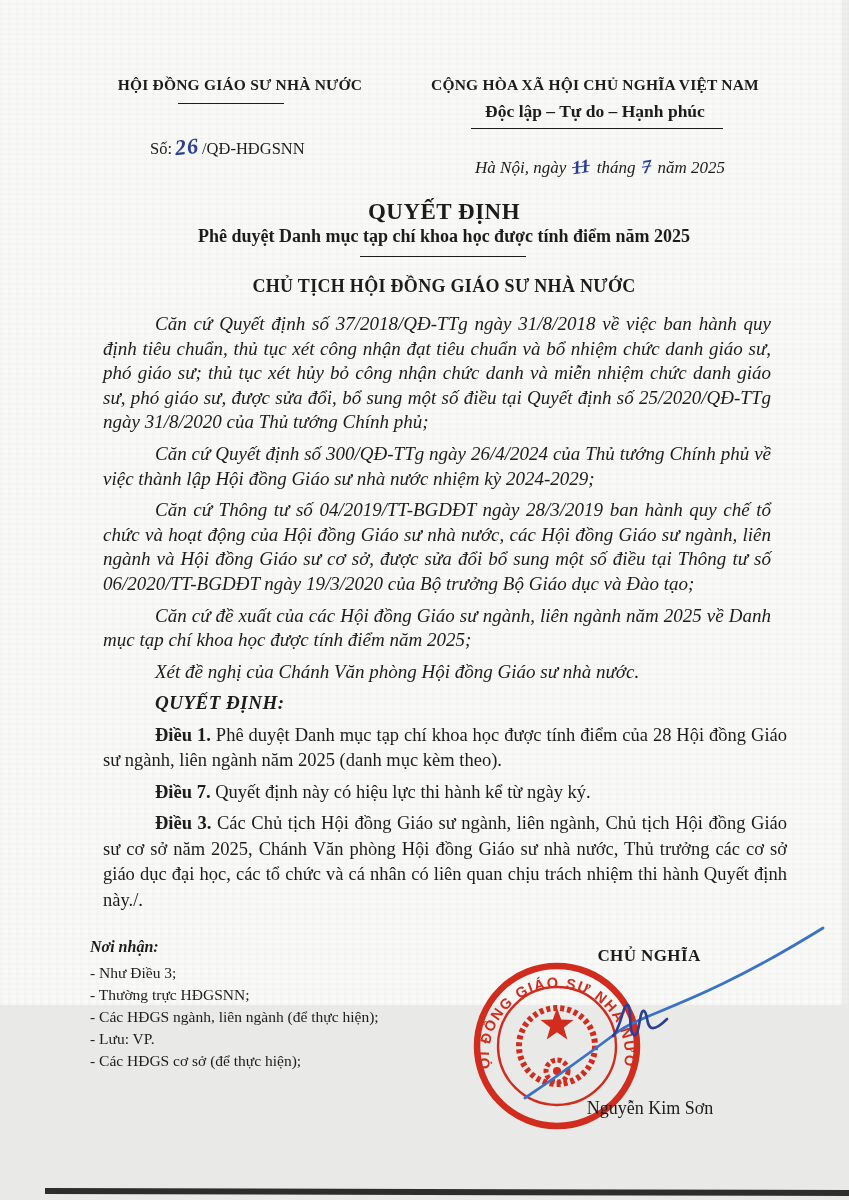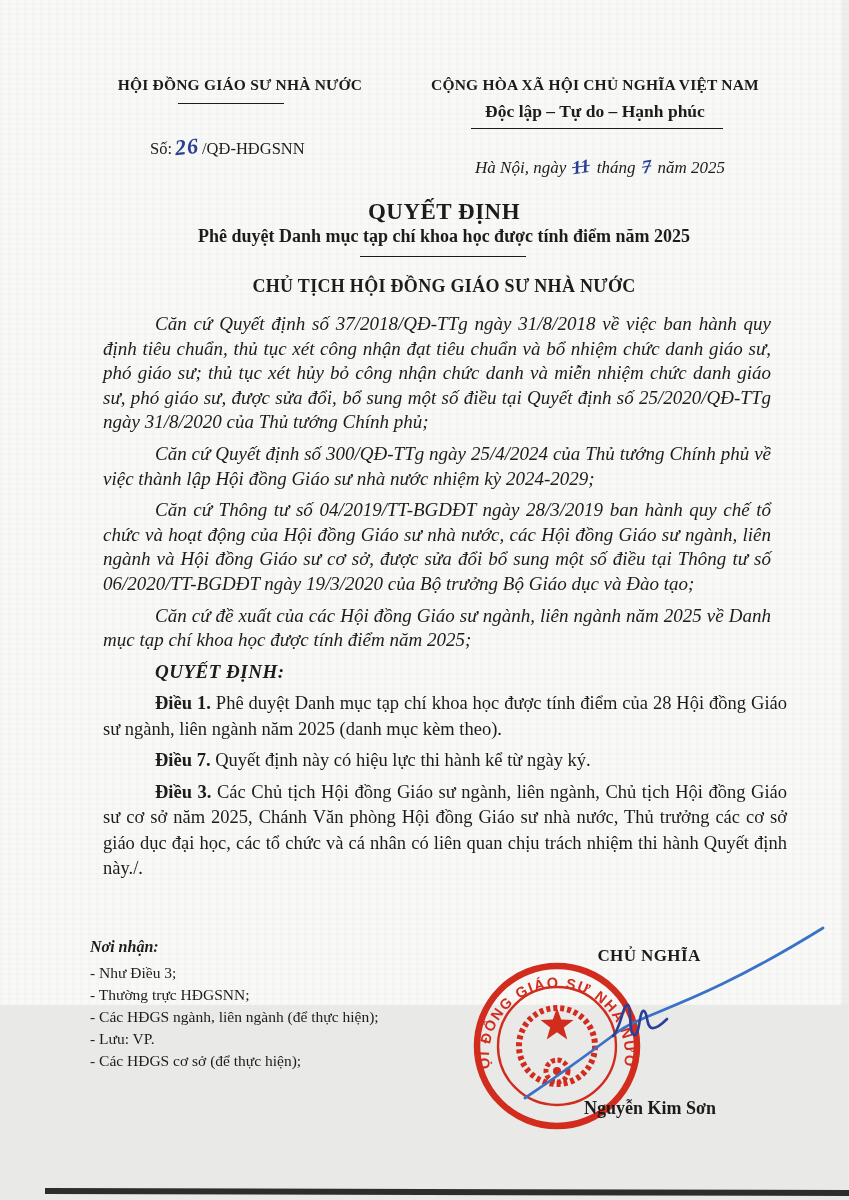--- a/index.html
+++ b/index.html
@@ -51,21 +51,21 @@
   .articles p{font-style:normal;font-size:18.5px;line-height:25.5px;margin:0 0 6px 0;}
   .articles .lbl{font-weight:bold;}
 
   
   .recipients{left:90px;top:938px;width:360px;}
   .recipients-heading{font-size:16px;font-weight:bold;font-style:italic;margin-bottom:6px;}
   .recipients-list{font-size:15.5px;line-height:22px;}
   .signer-title{left:564px;top:946px;width:170px;text-align:center;font-size:17px;font-weight:bold;letter-spacing:.4px;}
   .stamp-svg{left:471px;top:960px;width:172px;height:172px;}
   .sig-svg{left:495px;top:915px;width:335px;height:200px;}
-  .signer-name{left:545px;top:1098px;width:210px;text-align:center;font-size:18px;font-weight:bold;z-index:5;}
+  .signer-name{left:545px;top:1098px;width:210px;text-align:center;font-size:18px;font-weight:normal;z-index:5;}
 
   .stamp-ring{fill:none;stroke:var(--stamp-red);}
   .stamp-fill{fill:var(--stamp-red);}
   .stamp-text{fill:var(--stamp-red);font-family:"Liberation Sans",sans-serif;font-weight:bold;font-size:14.5px;letter-spacing:1.5px;}
   .sig-line{fill:none;stroke:var(--sig-blue);stroke-width:2.8;stroke-linecap:round;stroke-linejoin:round;}
   .sig-squiggle{fill:none;stroke:var(--ink-blue);stroke-width:2.6;stroke-linecap:round;stroke-linejoin:round;}
 
   .scan-line{left:45px;top:1189px;width:804px;height:6px;background:#2d2d2d;transform:rotate(0.15deg);}
 </style>
 </head>
@@ -84,23 +84,24 @@
 
   <div class="abs dateline"><span>Hà Nội, ngày</span> <span class="hand hand-date">11</span> <span>tháng</span> <span class="hand hand-date">7</span> <span>năm 2025</span></div>
 
   <div class="abs title1">QUYẾT ĐỊNH</div>
   <div class="abs title2">Phê duyệt Danh mục tạp chí khoa học được tính điểm năm 2025</div>
   <div class="abs title-underline"></div>
   <div class="abs authority">CHỦ TỊCH HỘI ĐỒNG GIÁO SƯ NHÀ NƯỚC</div>
 
   <div class="abs body-col">
     <p>Căn cứ Quyết định số 37/2018/QĐ-TTg ngày 31/8/2018 về việc ban hành quy định tiêu chuẩn, thủ tục xét công nhận đạt tiêu chuẩn và bổ nhiệm chức danh giáo sư, phó giáo sư; thủ tục xét hủy bỏ công nhận chức danh và miễn nhiệm chức danh giáo sư, phó giáo sư, được sửa đổi, bổ sung một số điều tại Quyết định số 25/2020/QĐ-TTg ngày 31/8/2020 của Thủ tướng Chính phủ;</p>
-    <p>Căn cứ Quyết định số 300/QĐ-TTg ngày 25/4/2024 của Thủ tướng Chính phủ về việc thành lập Hội đồng Giáo sư nhà nước nhiệm kỳ 2024-2029;</p>
+    <p>Căn cứ Quyết định số 300/QĐ-TTg ngày 26/4/2024 của Thủ tướng Chính phủ về việc thành lập Hội đồng Giáo sư nhà nước nhiệm kỳ 2024-2029;</p>
     <p>Căn cứ Thông tư số 04/2019/TT-BGDĐT ngày 28/3/2019 ban hành quy chế tổ chức và hoạt động của Hội đồng Giáo sư nhà nước, các Hội đồng Giáo sư ngành, liên ngành và Hội đồng Giáo sư cơ sở, được sửa đổi bổ sung một số điều tại Thông tư số 06/2020/TT-BGDĐT ngày 19/3/2020 của Bộ trưởng Bộ Giáo dục và Đào tạo;</p>
     <p>Căn cứ đề xuất của các Hội đồng Giáo sư ngành, liên ngành năm 2025 về Danh mục tạp chí khoa học được tính điểm năm 2025;</p>
+    <p>Xét đề nghị của Chánh Văn phòng Hội đồng Giáo sư nhà nước.</p>
 
     <p class="decision-heading">QUYẾT ĐỊNH:</p>
 
     <div class="articles">
       <p><span class="lbl">Điều 1.</span> <span>Phê duyệt Danh mục tạp chí khoa học được tính điểm của 28 Hội đồng Giáo sư ngành, liên ngành năm 2025 (danh mục kèm theo).</span></p>
       <p><span class="lbl">Điều 7.</span> <span>Quyết định này có hiệu lực thi hành kể từ ngày ký.</span></p>
       <p><span class="lbl">Điều 3.</span> <span>Các Chủ tịch Hội đồng Giáo sư ngành, liên ngành, Chủ tịch Hội đồng Giáo sư cơ sở năm 2025, Chánh Văn phòng Hội đồng Giáo sư nhà nước, Thủ trưởng các cơ sở giáo dục đại học, các tổ chức và cá nhân có liên quan chịu trách nhiệm thi hành Quyết định này./.</span></p>
     </div>
   </div>
 

